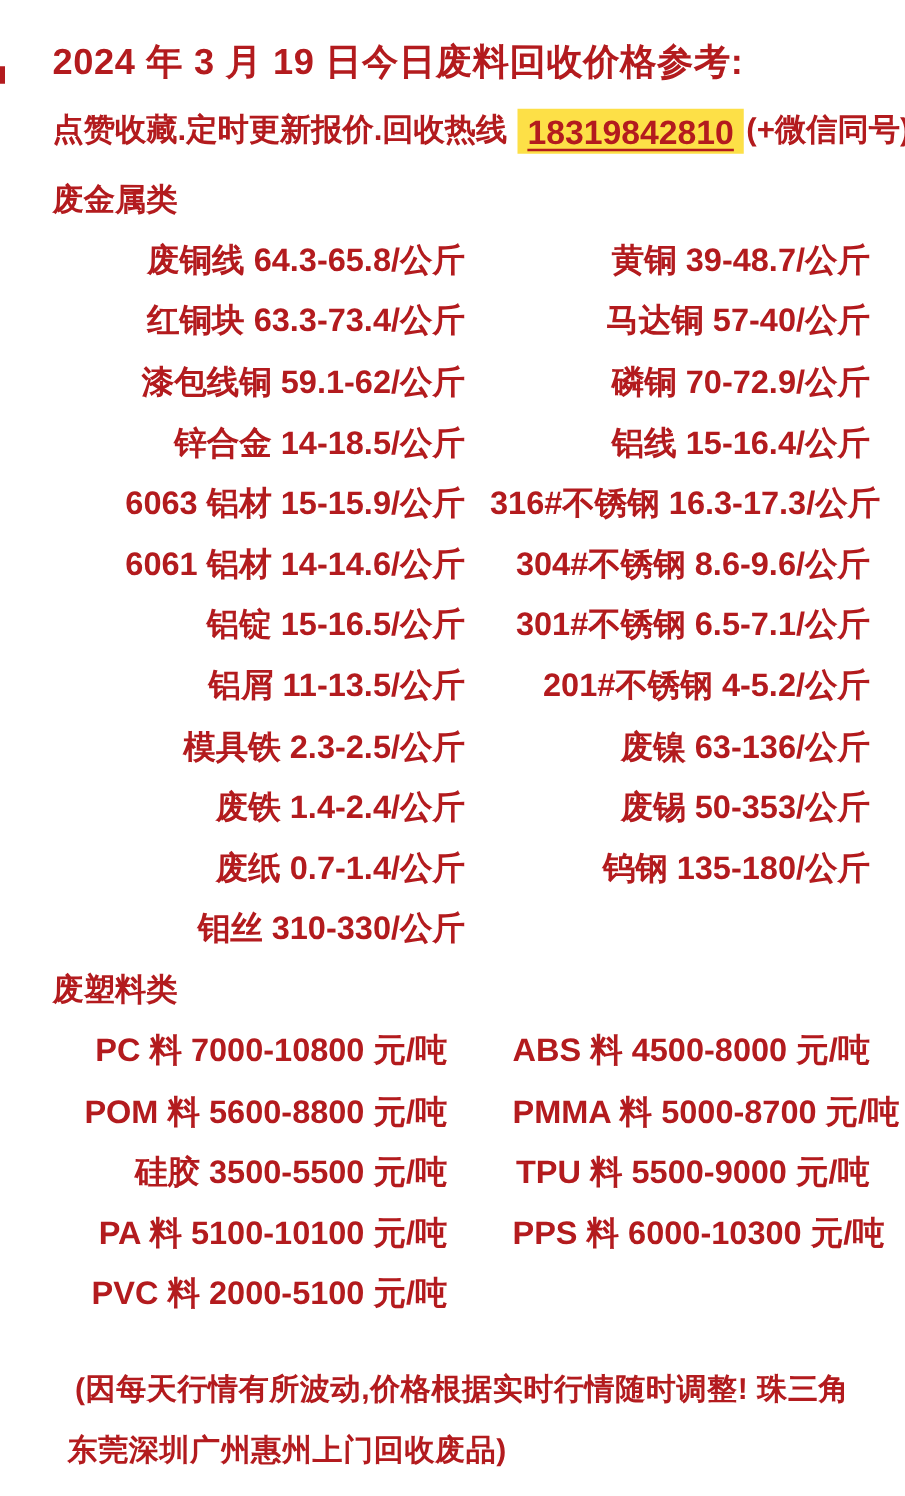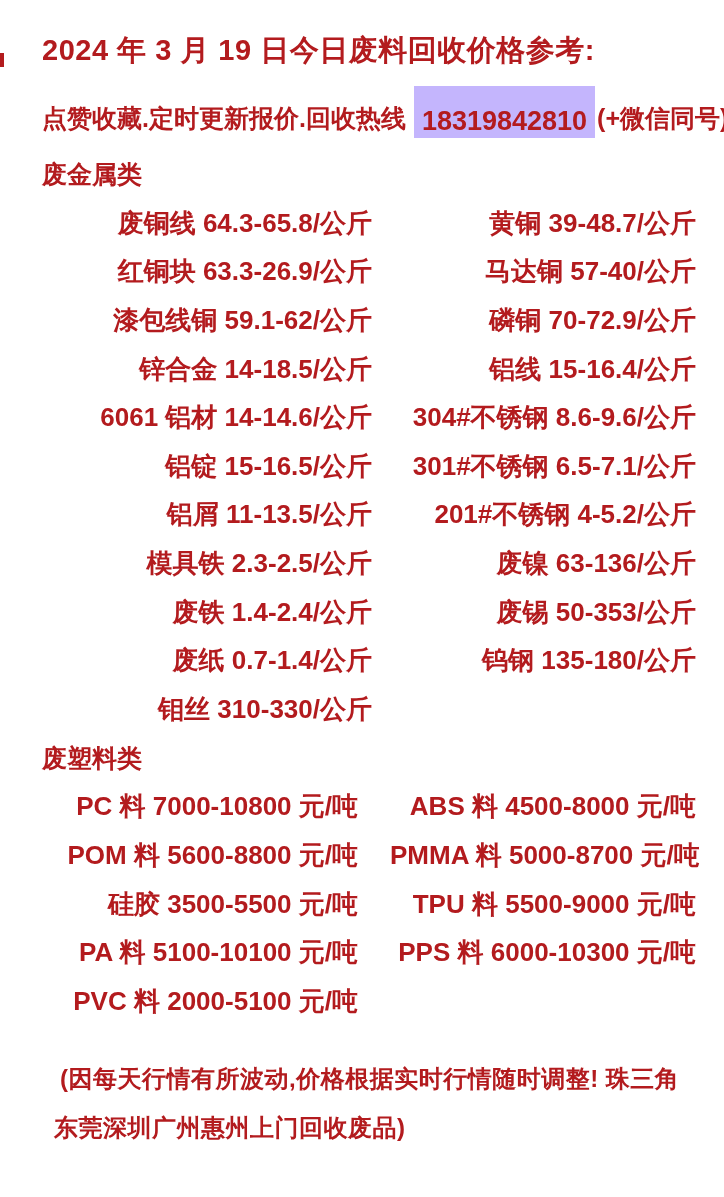--- a/index.html
+++ b/index.html
@@ -39,26 +39,27 @@
     white-space: nowrap;
   }
   .subtitle {
     margin: 16px 0 0 0;
     font-size: 25px;
     line-height: 37px;
     white-space: nowrap;
   }
   .phone {
     display: inline-block;
-    background: #c4b5fd;
+    background: #fde047;
     color: #b31b1e;
     font-size: 27px;
     line-height: 30px;
-    padding: 20px 8px 2px 8px;
+    padding: 4px 8px 2px 8px;
     margin: 0 2px 0 8px;
+    text-decoration: underline;
     text-decoration-thickness: 2px;
     text-underline-offset: 4px;
     cursor: pointer;
     vertical-align: -3px;
   }
   #sections {
     margin-top: 12px;
     text-align: right;
   }
   .section-heading {
@@ -69,21 +70,21 @@
   }
   .price-row {
     height: 48.6px;
     display: grid;
     align-items: center;
     font-size: 26px;
     white-space: nowrap;
   }
   .metals .price-row { grid-template-columns: 330px 1fr; }
   .plastics .price-row { grid-template-columns: 316px 1fr; gap: 32px; }
-  .cell { overflow: visible; }
+  .cell { overflow: visible; margin-left: 20px; }
   .footer {
     margin: 28px 0 0 12px;
     font-size: 24px;
     line-height: 49px;
     text-indent: 6px;
     margin-right: -6px;
     letter-spacing: 0.5px;
   }
 </style>
 </head>
@@ -97,30 +98,34 @@
   <p class="subtitle"><span>点赞收藏.定时更新报价.回收热线</span><span class="phone">18319842810</span><span>(+微信同号)</span></p>
 
   <div id="sections">
       <div class="section-heading">废金属类</div>
       <div class="rows metals">
         <div class="price-row">
           <div class="cell"><span>废铜线</span> <span>64.3-65.8/公斤</span></div>
           <div class="cell"><span>黄铜</span> <span>39-48.7/公斤</span></div>
         </div>
         <div class="price-row">
-          <div class="cell"><span>红铜块</span> <span>63.3-26.9/公斤</span></div>
+          <div class="cell"><span>红铜块</span> <span>63.3-73.4/公斤</span></div>
           <div class="cell"><span>马达铜</span> <span>57-40/公斤</span></div>
         </div>
         <div class="price-row">
           <div class="cell"><span>漆包线铜</span> <span>59.1-62/公斤</span></div>
           <div class="cell"><span>磷铜</span> <span>70-72.9/公斤</span></div>
         </div>
         <div class="price-row">
           <div class="cell"><span>锌合金</span> <span>14-18.5/公斤</span></div>
           <div class="cell"><span>铝线</span> <span>15-16.4/公斤</span></div>
+        </div>
+        <div class="price-row">
+          <div class="cell"><span>6063 铝材</span> <span>15-15.9/公斤</span></div>
+          <div class="cell"><span>316#不锈钢</span> <span>16.3-17.3/公斤</span></div>
         </div>
         <div class="price-row">
           <div class="cell"><span>6061 铝材</span> <span>14-14.6/公斤</span></div>
           <div class="cell"><span>304#不锈钢</span> <span>8.6-9.6/公斤</span></div>
         </div>
         <div class="price-row">
           <div class="cell"><span>铝锭</span> <span>15-16.5/公斤</span></div>
           <div class="cell"><span>301#不锈钢</span> <span>6.5-7.1/公斤</span></div>
         </div>
         <div class="price-row">

